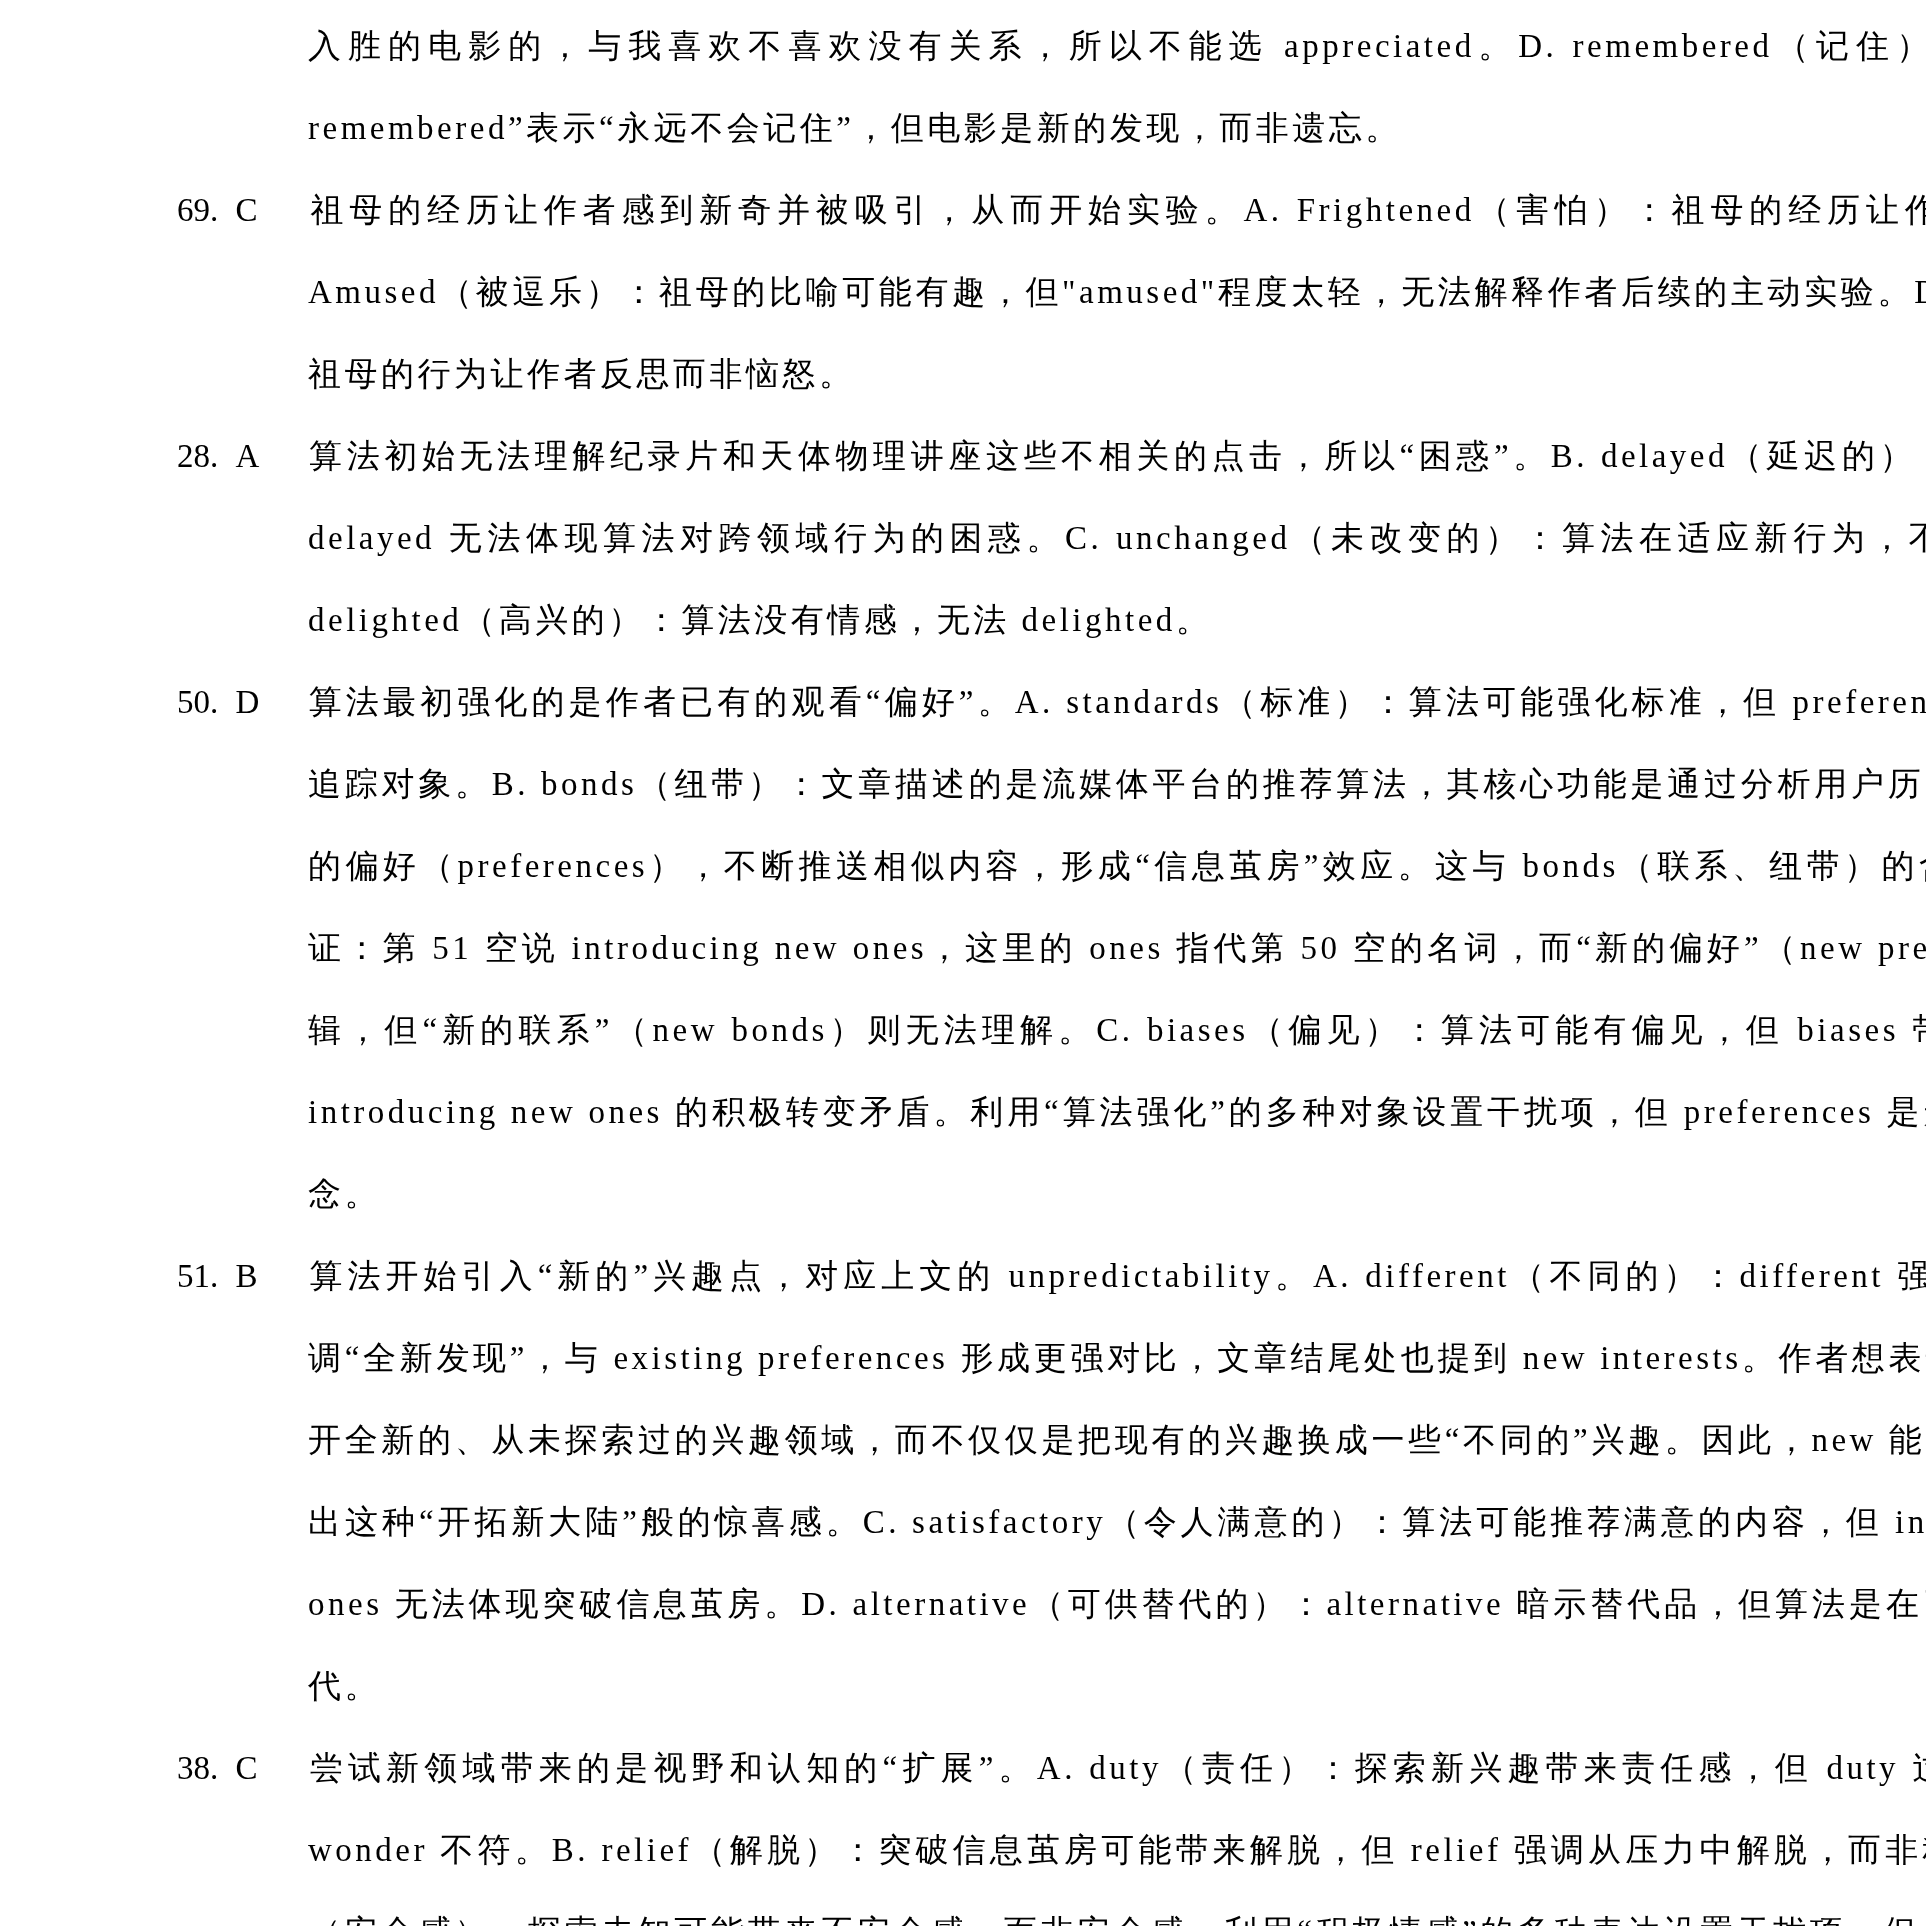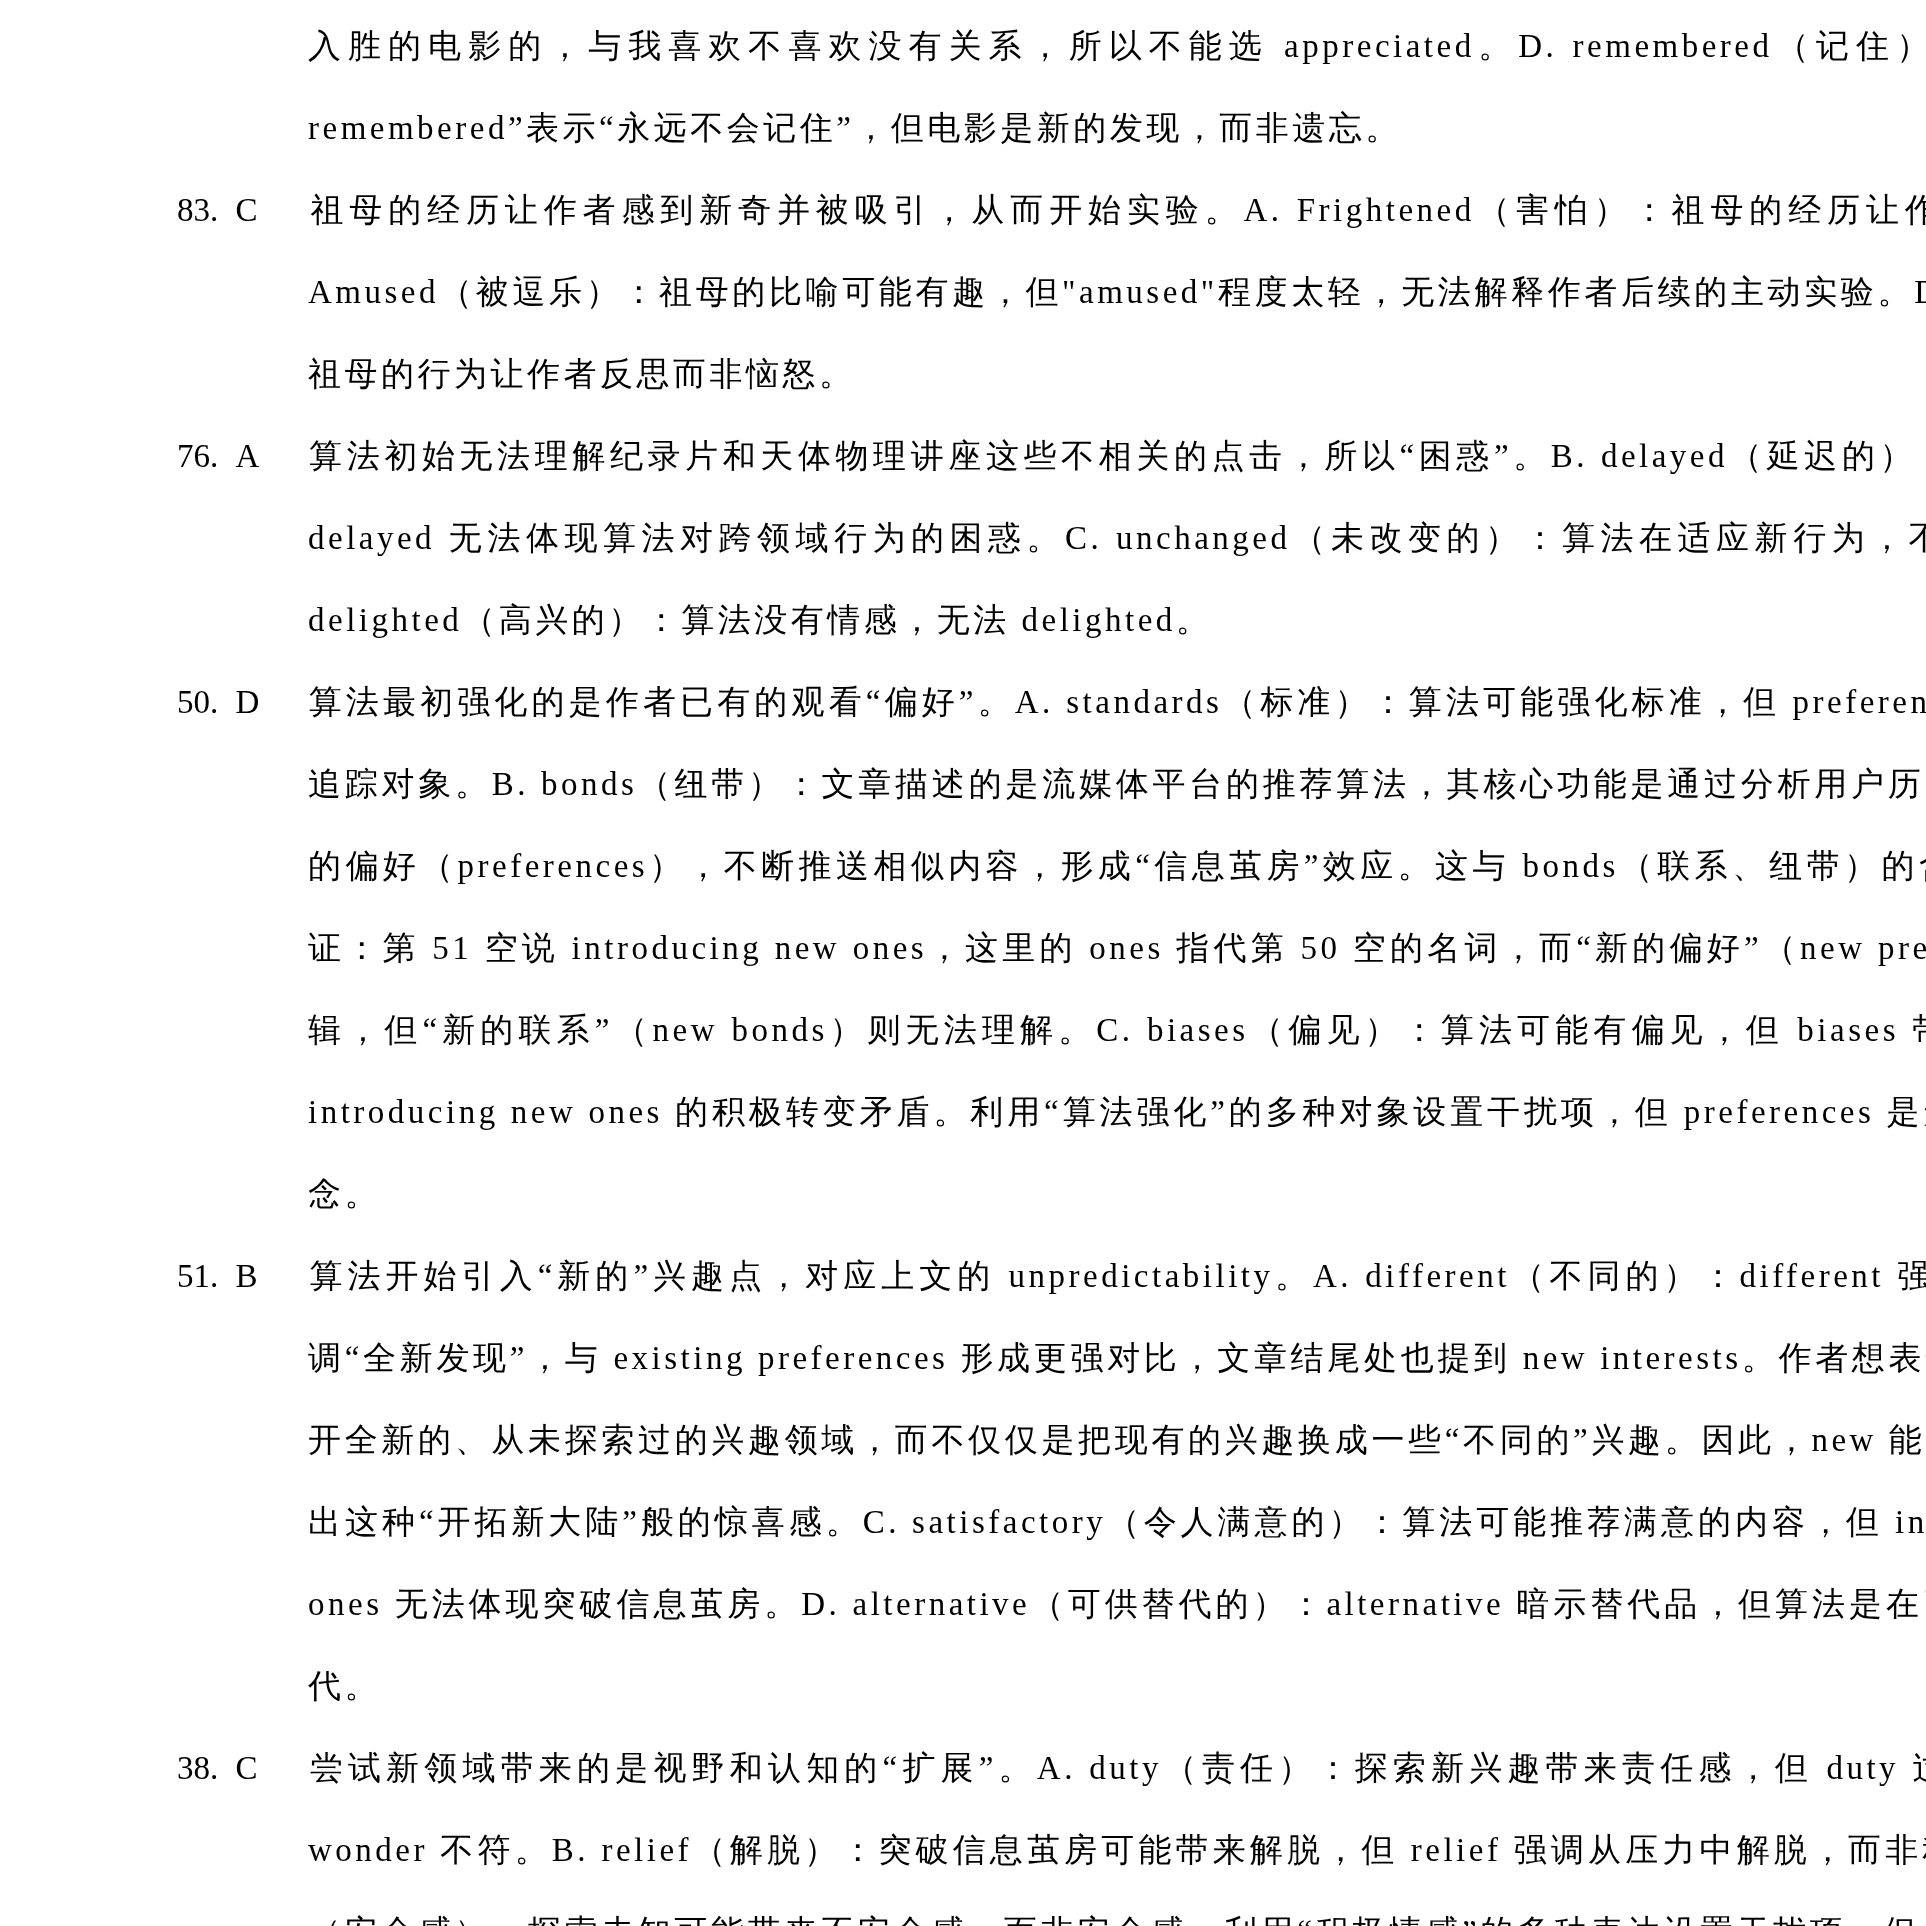--- a/index.html
+++ b/index.html
@@ -49,25 +49,25 @@
   }
 </style>
 </head>
 <body>
 
 <div class="page">
 
   <p class="intro-paragraph">入胜的电影的，与我喜欢不喜欢没有关系，所以不能选 appreciated。D. remembered（记住）：“would have never remembered”表示“永远不会记住”，但电影是新的发现，而非遗忘。</p>
 
   <p class="answer-item">
-    <span class="num-box"><span>83.</span><span class="answer-letter">C</span></span><span class="explanation">祖母的经历让作者感到新奇并被吸引，从而开始实验。A. Frightened（害怕）：祖母的经历让作者好奇而非害怕。B. Amused（被逗乐）：祖母的比喻可能有趣，但"amused"程度太轻，无法解释作者后续的主动实验。D. Annoyed（恼怒）：祖母的行为让作者反思而非恼怒。</span>
+    <span class="num-box"><span>69.</span><span class="answer-letter">C</span></span><span class="explanation">祖母的经历让作者感到新奇并被吸引，从而开始实验。A. Frightened（害怕）：祖母的经历让作者好奇而非害怕。B. Amused（被逗乐）：祖母的比喻可能有趣，但"amused"程度太轻，无法解释作者后续的主动实验。D. Annoyed（恼怒）：祖母的行为让作者反思而非恼怒。</span>
   </p>
 
   <p class="answer-item">
-    <span class="num-box"><span>76.</span><span class="answer-letter">A</span></span><span class="explanation">算法初始无法理解纪录片和天体物理讲座这些不相关的点击，所以“困惑”。B. delayed（延迟的）：算法可能反应慢，但 delayed 无法体现算法对跨领域行为的困惑。C. unchanged（未改变的）：算法在适应新行为，不可能 unchanged。D. delighted（高兴的）：算法没有情感，无法 delighted。</span>
+    <span class="num-box"><span>28.</span><span class="answer-letter">A</span></span><span class="explanation">算法初始无法理解纪录片和天体物理讲座这些不相关的点击，所以“困惑”。B. delayed（延迟的）：算法可能反应慢，但 delayed 无法体现算法对跨领域行为的困惑。C. unchanged（未改变的）：算法在适应新行为，不可能 unchanged。D. delighted（高兴的）：算法没有情感，无法 delighted。</span>
   </p>
 
   <p class="answer-item">
     <span class="num-box"><span>50.</span><span class="answer-letter">D</span></span><span class="explanation">算法最初强化的是作者已有的观看“偏好”。A. standards（标准）：算法可能强化标准，但 preferences 是推荐算法的核心追踪对象。B. bonds（纽带）：文章描述的是流媒体平台的推荐算法，其核心功能是通过分析用户历史行为来强化用户现有的偏好（preferences），不断推送相似内容，形成“信息茧房”效应。这与 bonds（联系、纽带）的含义完全不符。后文验证：第 51 空说 introducing new ones，这里的 ones 指代第 50 空的名词，而“新的偏好”（new preferences）完全符合逻辑，但“新的联系”（new bonds）则无法理解。C. biases（偏见）：算法可能有偏见，但 biases 带有负面色彩，与后文 introducing new ones 的积极转变矛盾。利用“算法强化”的多种对象设置干扰项，但 preferences 是形成信息茧房的核心概念。</span>
   </p>
 
   <p class="answer-item">
     <span class="num-box"><span>51.</span><span class="answer-letter">B</span></span><span class="explanation">算法开始引入“新的”兴趣点，对应上文的 unpredictability。A. different（不同的）：different 强调差异，但 new 更强调“全新发现”，与 existing preferences 形成更强对比，文章结尾处也提到 new interests。作者想表达的是算法开始为他打开全新的、从未探索过的兴趣领域，而不仅仅是把现有的兴趣换成一些“不同的”兴趣。因此，new 能最精准、最有力地传达出这种“开拓新大陆”般的惊喜感。C. satisfactory（令人满意的）：算法可能推荐满意的内容，但 introducing satisfactory ones 无法体现突破信息茧房。D. alternative（可供替代的）：alternative 暗示替代品，但算法是在引入全新兴趣，而非替代。</span>
   </p>
 

